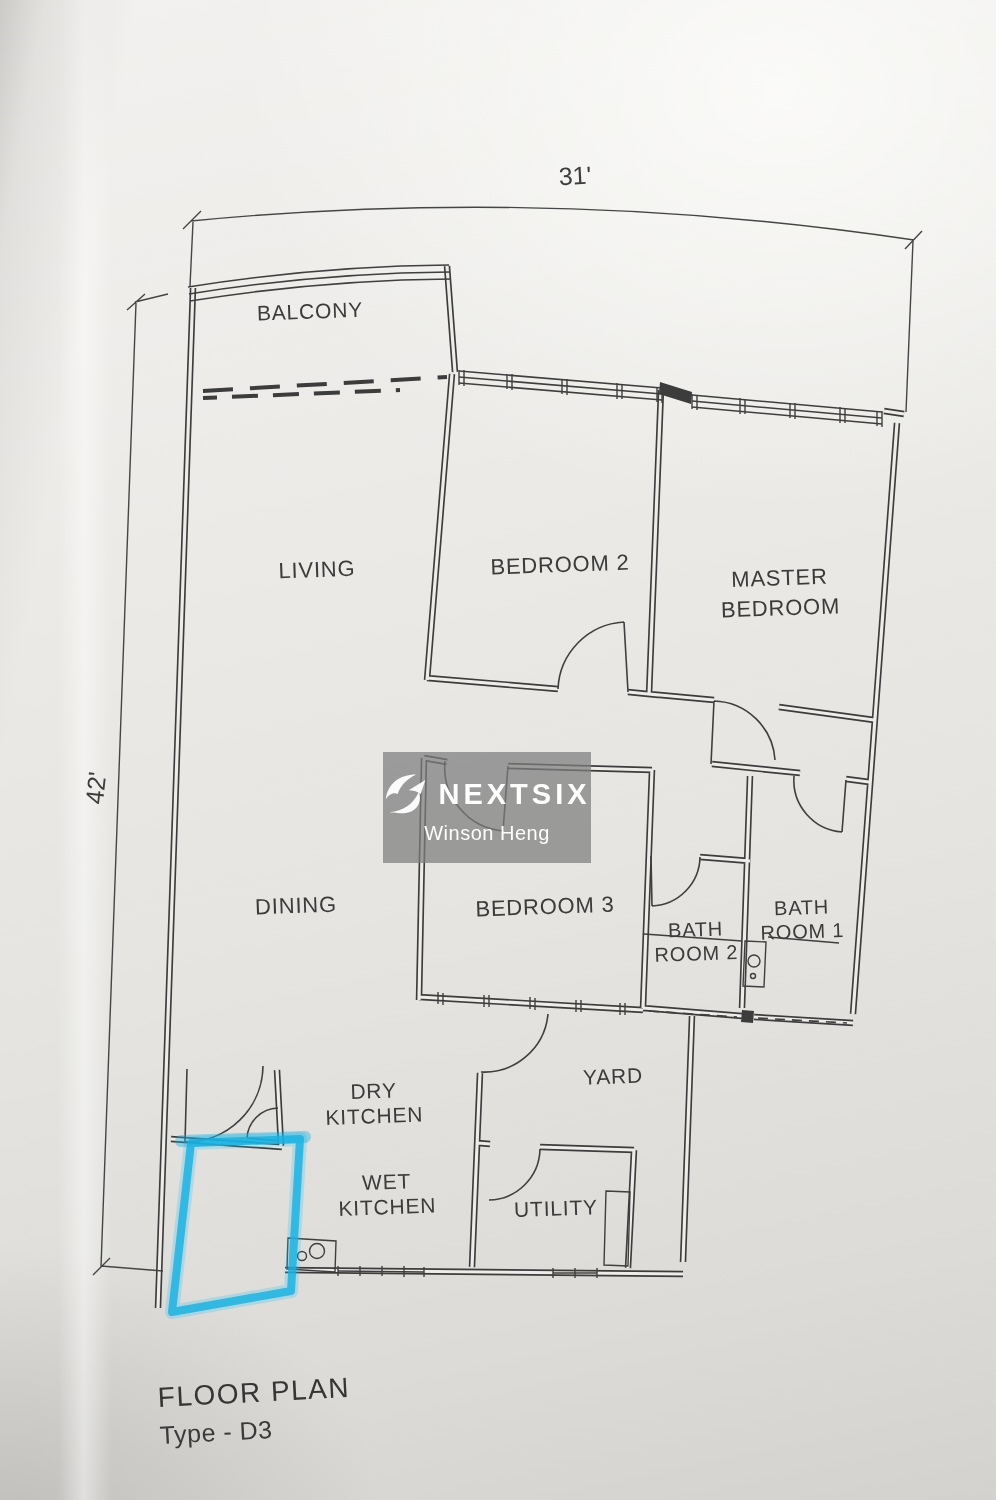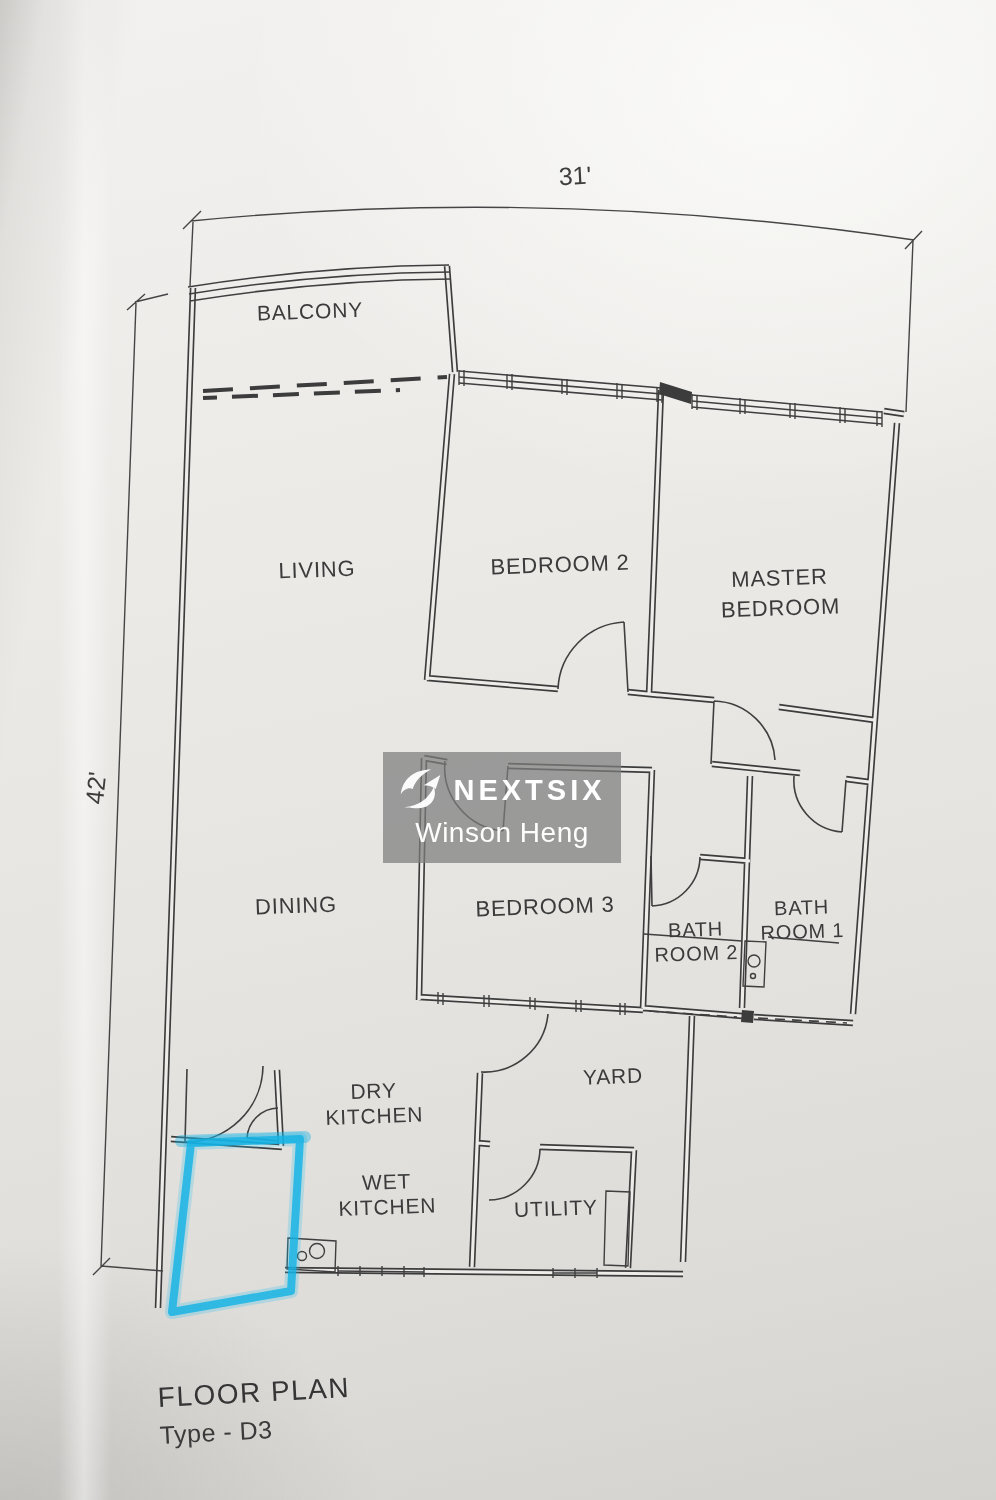--- a/index.html
+++ b/index.html
@@ -33,27 +33,27 @@
     white-space:pre-line;color:#3b3b3b;
   }
   .lbl-master{font-size:22px;line-height:1.35;}
   .dim-label{position:absolute;font-size:25px;color:#3d3d3d;}
   .dim-w{left:575px;top:176px;transform:translate(-50%,-50%) rotate(-3deg);}
   .dim-h{left:96px;top:788px;transform:translate(-50%,-50%) rotate(-84deg);}
   .titleblock{position:absolute;left:157px;top:1382px;transform:rotate(-3deg);transform-origin:0 0;}
   .titleblock .t1{font-size:28px;letter-spacing:1.5px;color:#353535;}
   .titleblock .t2{font-size:25px;letter-spacing:.5px;color:#3a3a3a;margin-top:7px;}
   .watermark{
-    position:absolute;left:383px;top:752px;width:238px;height:111px;
+    position:absolute;left:383px;top:752px;width:208px;height:111px;
     background:rgba(126,126,126,.73);
     display:flex;flex-direction:column;align-items:center;justify-content:center;gap:3px;
   }
   .wm-row{display:flex;align-items:center;gap:9px;}
   .wm-brand{color:#fff;font-size:29px;font-weight:bold;letter-spacing:4px;}
-  .wm-agent{color:#fdfdfd;font-size:28px;letter-spacing:.5px;}
+  .wm-agent{color:#fdfdfd;font-size:20px;letter-spacing:.5px;}
 </style>
 </head>
 <body>
 
 <div class="photo">
 
   <svg class="plan" viewBox="0 0 996 1500">
 
     <g>
       <path class="wall-outer" d="M193,288 L158,1308 M447,266 L455,372 M452,374 L427,680 M427,678 L558,689 M628,692 L658,695 M661,390 L649,695 M649,694 L714,700 M779,707 L874,720 M897,423 L853,1014 M884,411 L904,414 M712,764 L800,773 M846,779 L869,782 M750,776 L742,1008 M700,857 L750,861 M424,758 L447,762 M508,766 L652,770 M424,758 L419,1000 M652,770 L643,1008 M419,997 L643,1010 M643,1008 L742,1016 M754,1017 L853,1023 M692,1016 L683,1262 M285,1270 L683,1274 M480,1073 L472,1267 M478,1143 L490,1144 M540,1147 L634,1150 M634,1150 L628,1268 M171,1139 L282,1147 M277,1070 L281,1146"></path>

